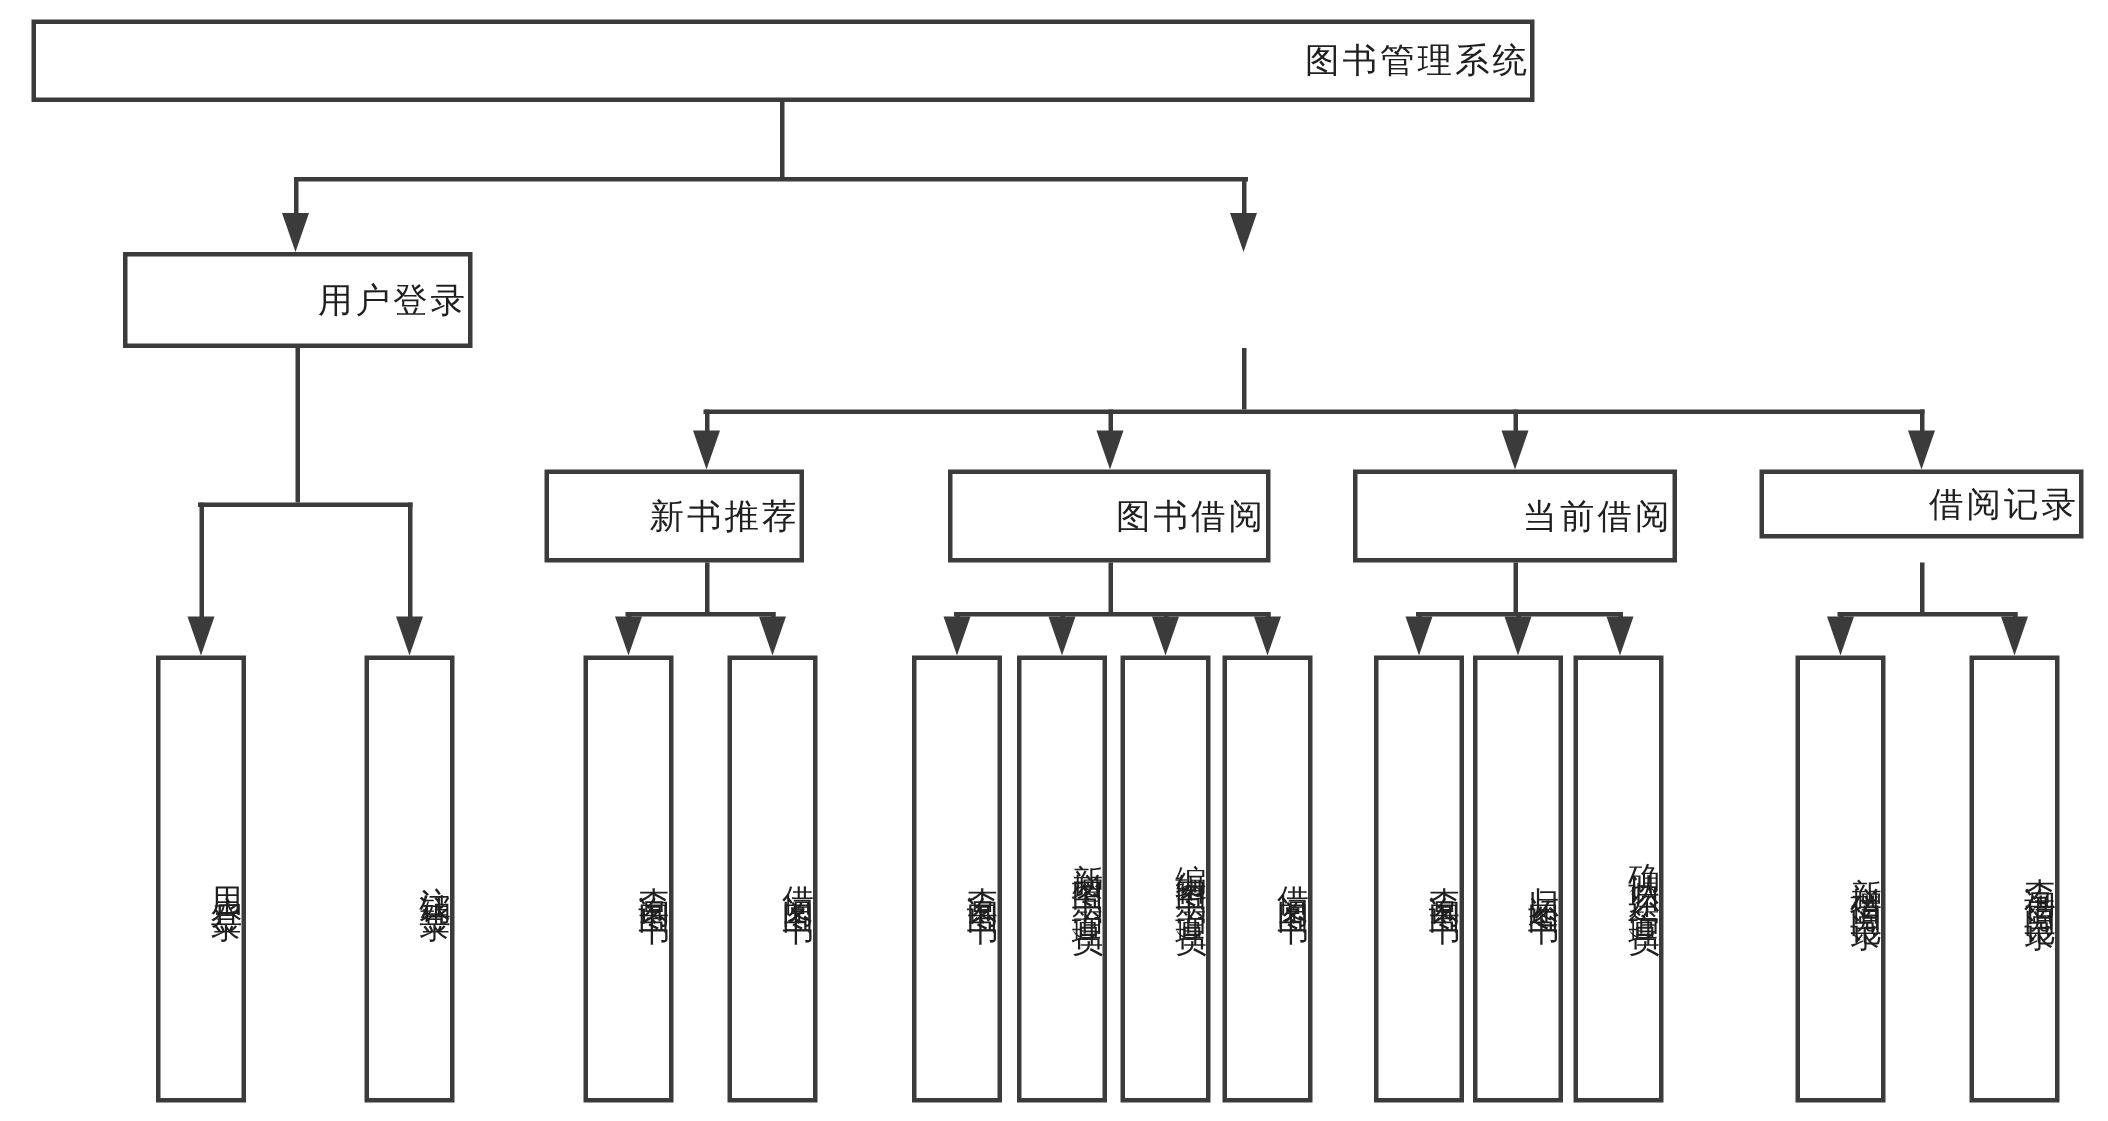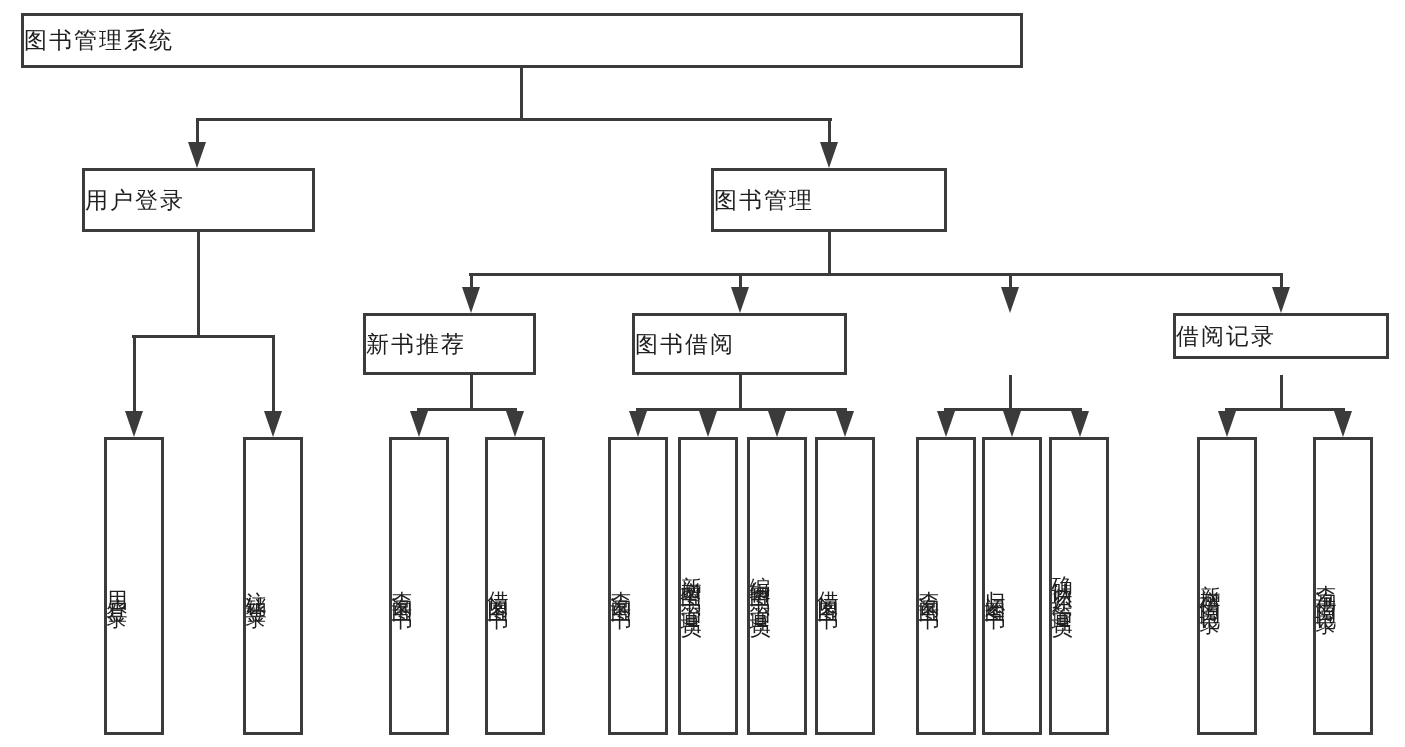--- a/index.html
+++ b/index.html
@@ -4,21 +4,21 @@
 <style>
   :root { --line:#3b3b3b; --text:#1f1f1f; --watermark:#c7c7c7; }
   * { margin:0; padding:0; box-sizing:border-box; }
   html,body { background:#ffffff; }
   .canvas {
     position:relative; width:1405px; height:747px; background:#ffffff;
     overflow:hidden; font-family:"Liberation Sans", sans-serif; color:var(--text);
   }
   .box {
     position:absolute; border:3px solid var(--line); background:#ffffff;
-    display:flex; align-items:center; justify-content:flex-start;
+    display:flex; align-items:center; justify-content:flex-end;
   }
   .hbox { font-size:23px; letter-spacing:2px; }
   .vbox span {
     writing-mode:vertical-rl; text-orientation:mixed;
     font-size:21px; line-height:1; letter-spacing:6px;
   }
   .vline, .stub { position:absolute; width:3px; background:var(--line); }
   .hline { position:absolute; height:3px; background:var(--line); }
   .arrow {
     position:absolute; width:0; height:0;
@@ -42,23 +42,20 @@
   <div class="vline" style="left:520px;top:68px;height:50px"></div>
   <div class="hline" style="left:196px;top:118px;width:636px"></div>
   <div class="stub" style="left:196px;top:118px;height:26px"></div>
   <div class="stub" style="left:828px;top:118px;height:26px"></div>
   <div class="arrow" style="left:188px;top:142px"></div>
   <div class="arrow" style="left:820px;top:142px"></div>
 
   <div class="box hbox" style="left:82px;top:168px;width:233px;height:64px">
     <span>用户登录</span>
   </div>
-  <div class="box hbox" style="left:711px;top:168px;width:236px;height:64px">
-    <span>图书管理</span>
-  </div>
 
   <div class="vline" style="left:197px;top:232px;height:103px"></div>
   <div class="hline" style="left:132px;top:335px;width:143px"></div>
   <div class="stub" style="left:133px;top:335px;height:78px"></div>
   <div class="stub" style="left:272px;top:335px;height:78px"></div>
   <div class="arrow" style="left:125px;top:411px"></div>
   <div class="arrow" style="left:264px;top:411px"></div>
 
   <div class="vline" style="left:828px;top:232px;height:41px"></div>
   <div class="hline" style="left:469px;top:273px;width:814px"></div>
@@ -69,20 +66,23 @@
   <div class="arrow" style="left:462px;top:287px"></div>
   <div class="arrow" style="left:731px;top:287px"></div>
   <div class="arrow" style="left:1001px;top:287px"></div>
   <div class="arrow" style="left:1272px;top:287px"></div>
 
   <div class="box hbox" style="left:363px;top:313px;width:173px;height:62px">
     <span>新书推荐</span>
   </div>
   <div class="box hbox" style="left:632px;top:313px;width:215px;height:62px">
     <span>图书借阅</span>
+  </div>
+  <div class="box hbox" style="left:902px;top:313px;width:216px;height:62px">
+    <span>当前借阅</span>
   </div>
   <div class="box hbox" style="left:1173px;top:313px;width:216px;height:46px">
     <span>借阅记录</span>
   </div>
 
   <div class="vline" style="left:470px;top:375px;height:33px"></div>
   <div class="hline" style="left:417px;top:408px;width:100px"></div>
   <div class="stub" style="left:418px;top:408px;height:6px"></div>
   <div class="stub" style="left:514px;top:408px;height:6px"></div>
   <div class="arrow" style="left:410px;top:411px"></div>

